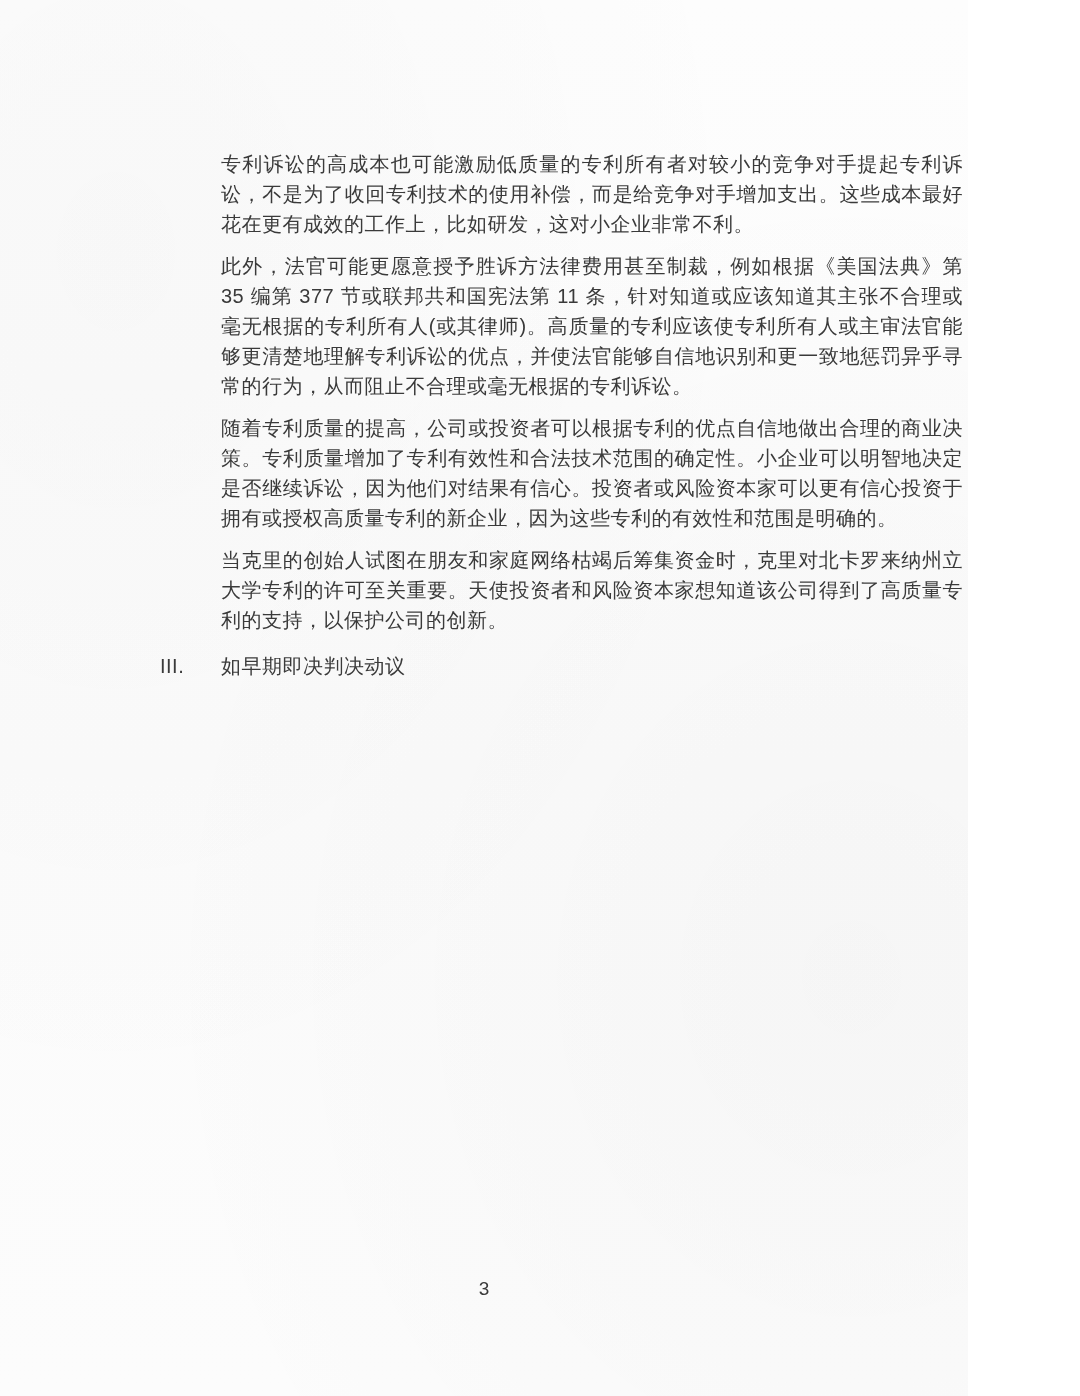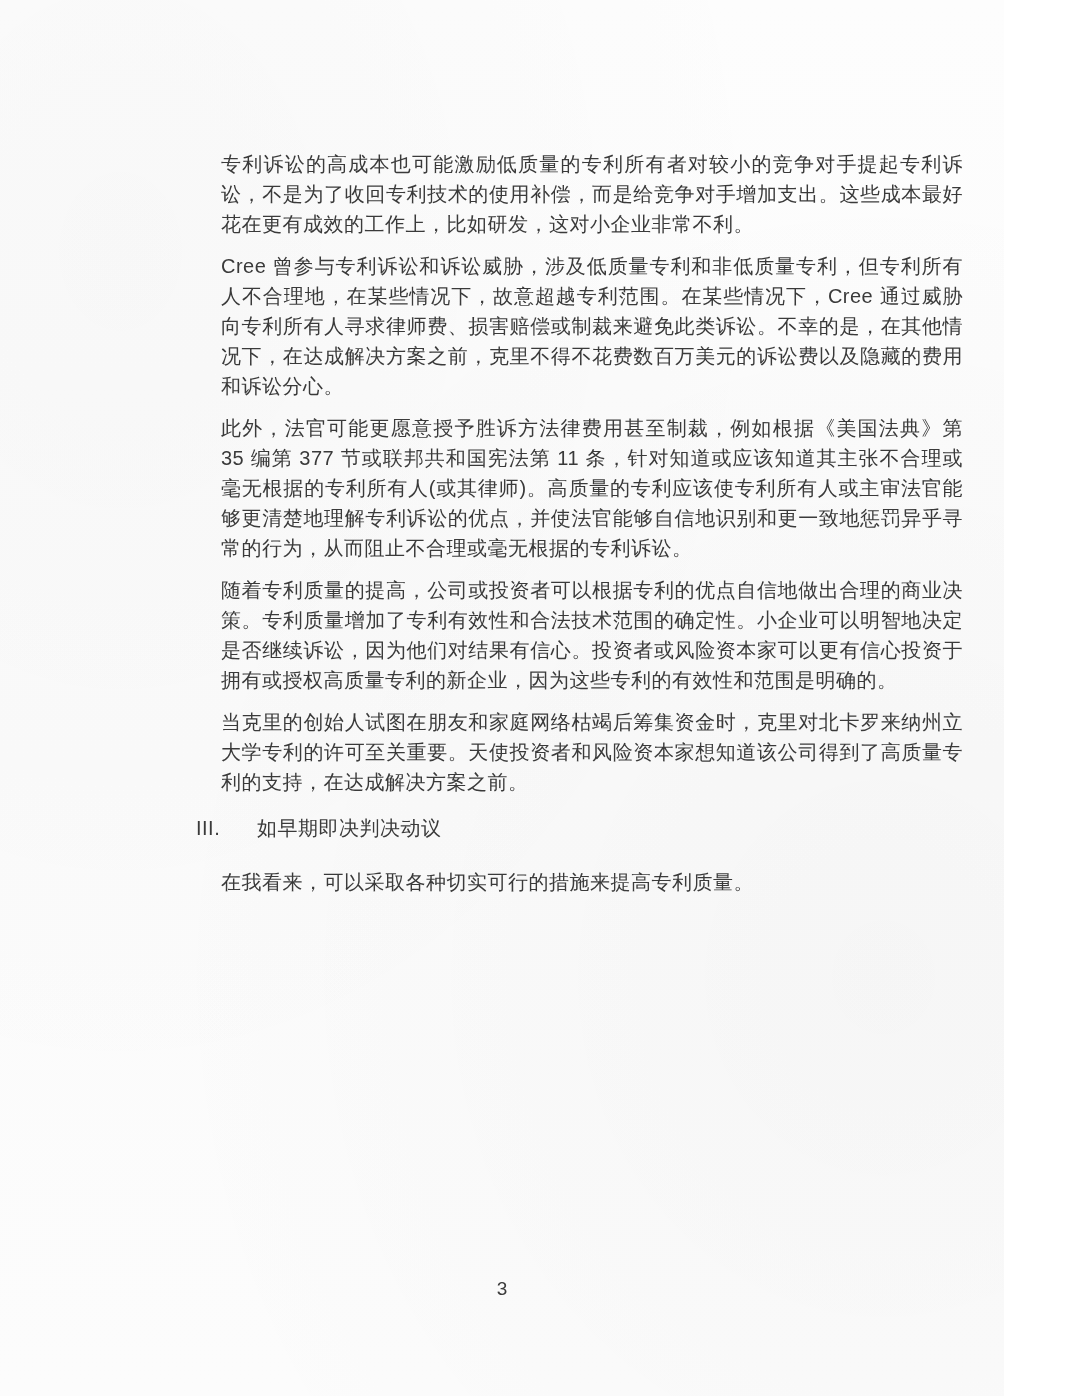--- a/index.html
+++ b/index.html
@@ -10,21 +10,20 @@
   }
   .page {
     position: relative;
     width: 968px;
     height: 1396px;
     overflow: hidden;
     background:
       radial-gradient(ellipse at 12% 18%, rgba(0,0,0,0.018), transparent 55%),
       radial-gradient(ellipse at 88% 70%, rgba(0,0,0,0.022), transparent 60%),
       linear-gradient(180deg, #fdfdfd 0%, #fbfbfb 55%, #fcfcfc 100%);
-    padding-left: 36px;
   }
   .content {
     position: absolute;
     left: 221px;
     top: 149px;
     width: 742px;
     color: #3a3a3a;
     font-size: 20px;
     line-height: 30px;
     letter-spacing: 0.5px;
@@ -37,21 +36,20 @@
   .heading-b {
     margin: 16px 0 12px 0 !important;
   }
   .sec3 {
     margin: 16px 0 0 -61px;
     white-space: nowrap;
   }
   .sec3 .numeral {
     display: inline-block;
     width: 61px;
-    margin-left: 36px;
   }
   .p-last {
     margin: 24px 0 0 0 !important;
   }
   .page-number {
     position: absolute;
     left: 0;
     right: 0;
     top: 1278px;
     text-align: center;
@@ -61,34 +59,32 @@
   }
 </style>
 </head>
 <body>
 
 <div class="page">
   <div class="content">
 
     <p>专利诉讼的高成本也可能激励低质量的专利所有者对较小的竞争对手提起专利诉讼，不是为了收回专利技术的使用补偿，而是给竞争对手增加支出。这些成本最好花在更有成效的工作上，比如研发，这对小企业非常不利。</p>
 
-    <p>Cree 曾参与专利诉讼和诉讼威胁，涉及低质量专利和非低质量专利，但专利所有人不合理地，在某些情况下，故意超越专利范围。在某些情况下，Cree 通过威胁向专利所有人寻求律师费、损害赔偿或制裁来避免此类诉讼。不幸的是，在其他情况下，在达成解决方案之前，克里不得不花费数百万美元的诉讼费以及隐藏的费用和诉讼分心。</p>
 
 
 
     <p>此外，法官可能更愿意授予胜诉方法律费用甚至制裁，例如根据《美国法典》第 35 编第 377 节或联邦共和国宪法第 11 条，针对知道或应该知道其主张不合理或毫无根据的专利所有人(或其律师)。高质量的专利应该使专利所有人或主审法官能够更清楚地理解专利诉讼的优点，并使法官能够自信地识别和更一致地惩罚异乎寻常的行为，从而阻止不合理或毫无根据的专利诉讼。</p>
 
 
     <p>随着专利质量的提高，公司或投资者可以根据专利的优点自信地做出合理的商业决策。专利质量增加了专利有效性和合法技术范围的确定性。小企业可以明智地决定是否继续诉讼，因为他们对结果有信心。投资者或风险资本家可以更有信心投资于拥有或授权高质量专利的新企业，因为这些专利的有效性和范围是明确的。</p>
 
-    <p>当克里的创始人试图在朋友和家庭网络枯竭后筹集资金时，克里对北卡罗来纳州立大学专利的许可至关重要。天使投资者和风险资本家想知道该公司得到了高质量专利的支持，在达成解决方案之前。</p>
+    <p>当克里的创始人试图在朋友和家庭网络枯竭后筹集资金时，克里对北卡罗来纳州立大学专利的许可至关重要。天使投资者和风险资本家想知道该公司得到了高质量专利的支持，以保护公司的创新。</p>
 
 
     <div class="sec3">
       <span class="numeral">III.</span><span>如早期即决判决动议</span>
     </div>
 
-    <p class="p-last">在我看来，可以采取各种切实可行的措施来提高专利质量。</p>
 
   </div>
 
   <div class="page-number">3</div>
 </div>
 
 </body></html>

